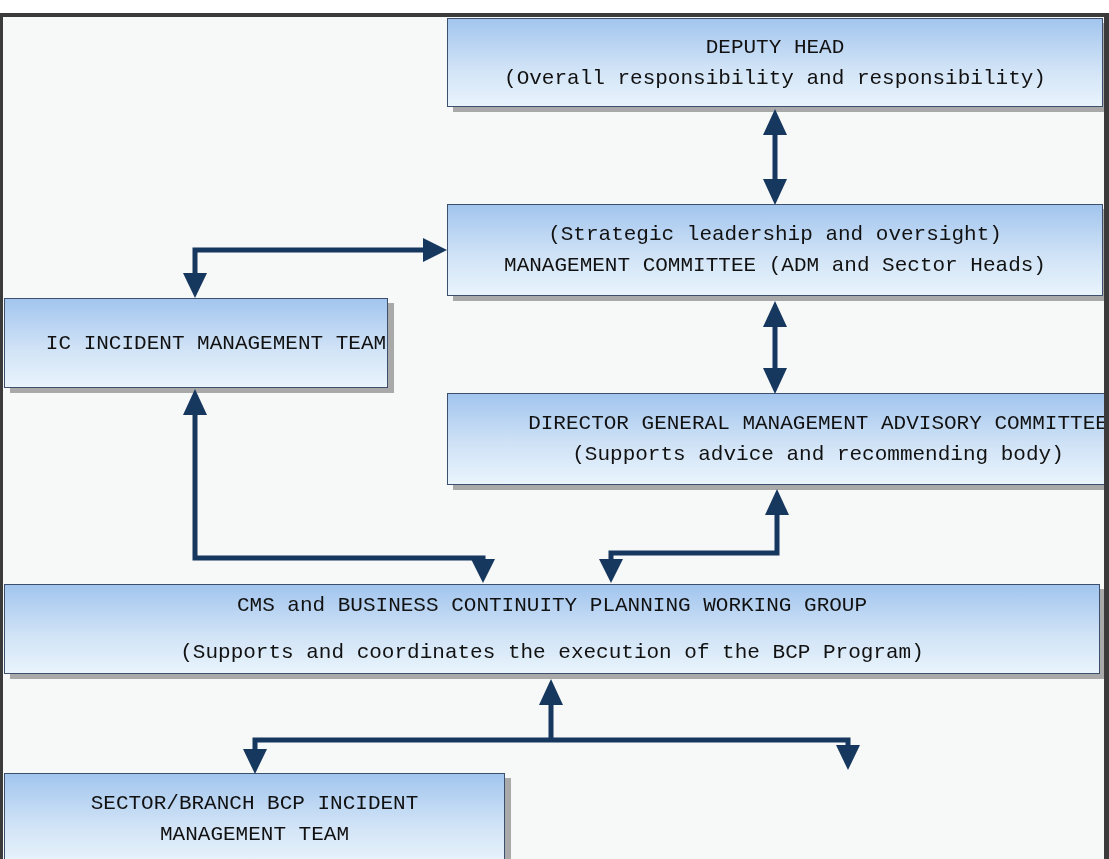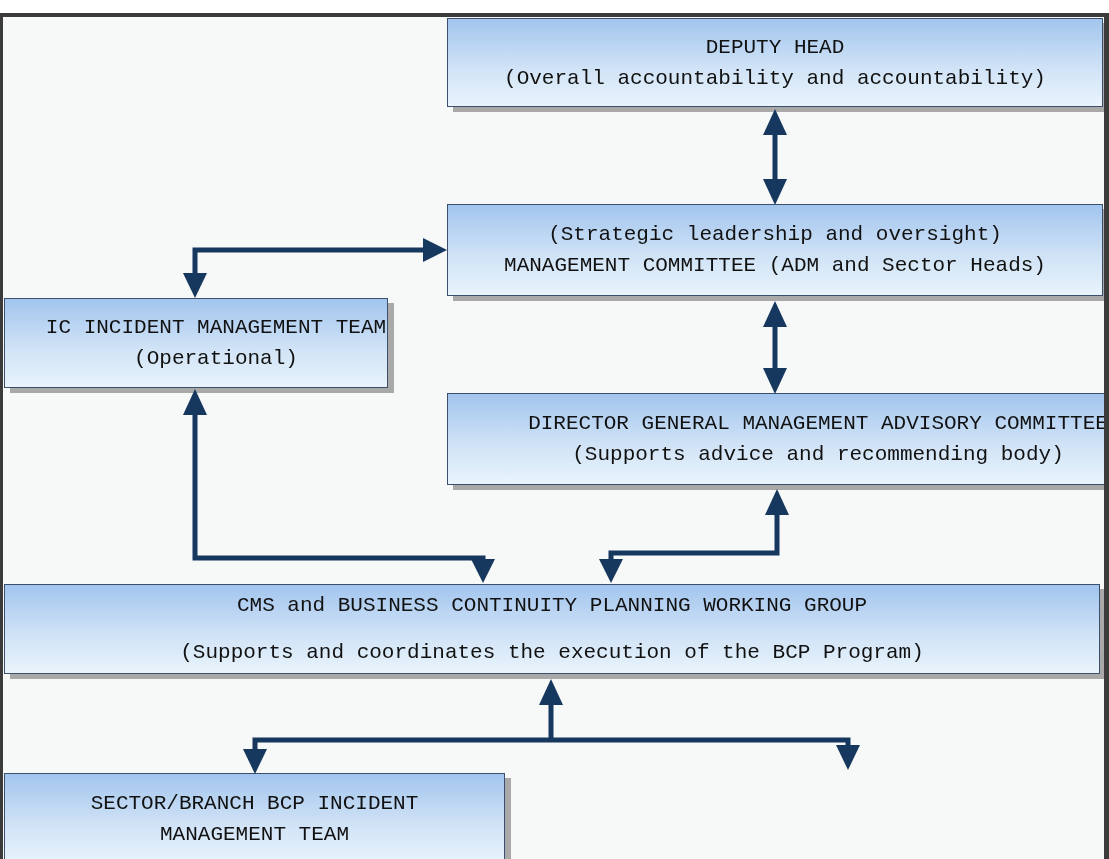--- a/index.html
+++ b/index.html
@@ -46,31 +46,30 @@
   .arrow-line{fill:none;stroke:var(--arrow,#16375e);stroke-width:5;stroke-linejoin:miter;}
   .arrow-head{fill:var(--arrow,#16375e);stroke:none;}
 </style>
 </head>
 <body>
 
 <div class="canvas">
 
   <div class="node" id="node-deputy-head" style="left:447px;top:5px;width:656px;height:89px;">
     <div class="line">DEPUTY HEAD</div>
-    <div class="line">(Overall accountability and accountability)</div>
+    <div class="line">(Overall responsibility and responsibility)</div>
   </div>
 
   <div class="node" id="node-management-committee" style="left:447px;top:191px;width:656px;height:92px;">
     <div class="line">(Strategic leadership and oversight)</div>
     <div class="line">MANAGEMENT COMMITTEE (ADM and Sector Heads)</div>
   </div>
 
   <div class="node" id="node-ic-team" style="left:4px;top:285px;width:384px;height:90px;padding-left:40px;">
     <div class="line">IC INCIDENT MANAGEMENT TEAM</div>
-    <div class="line">(Operational)</div>
   </div>
 
   <div class="node" id="node-director-general" style="left:447px;top:380px;width:742px;height:92px;">
     <div class="line">DIRECTOR GENERAL MANAGEMENT ADVISORY COMMITTEE</div>
     <div class="line">(Supports advice and recommending body)</div>
   </div>
 
   <div class="node" id="node-cms-working-group" style="left:4px;top:571px;width:1096px;height:90px;gap:16px;">
     <div class="line">CMS and BUSINESS CONTINUITY PLANNING WORKING GROUP</div>
     <div class="line">(Supports and coordinates the execution of the BCP Program)</div>

